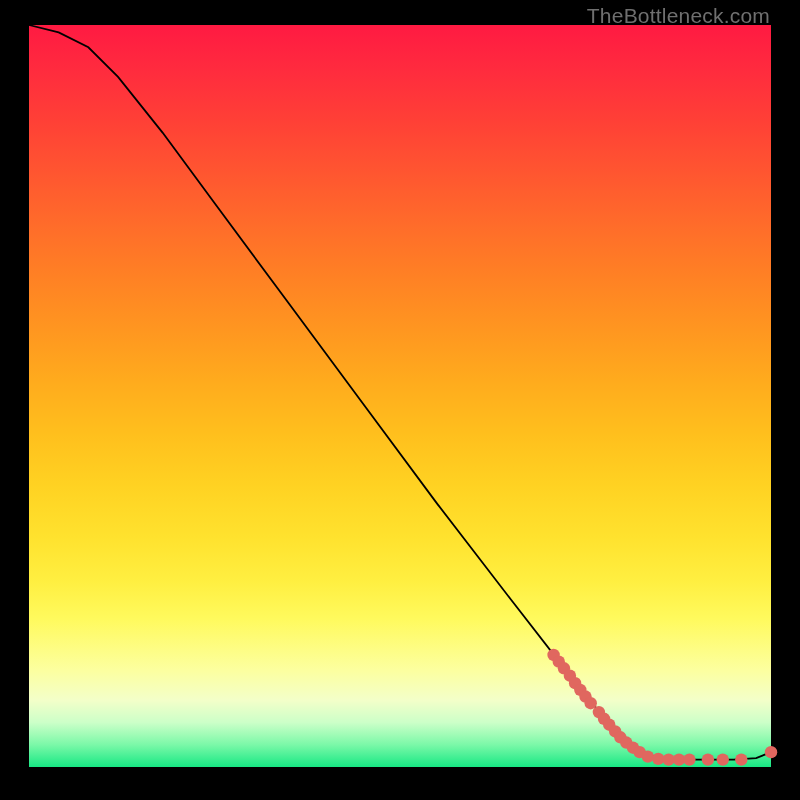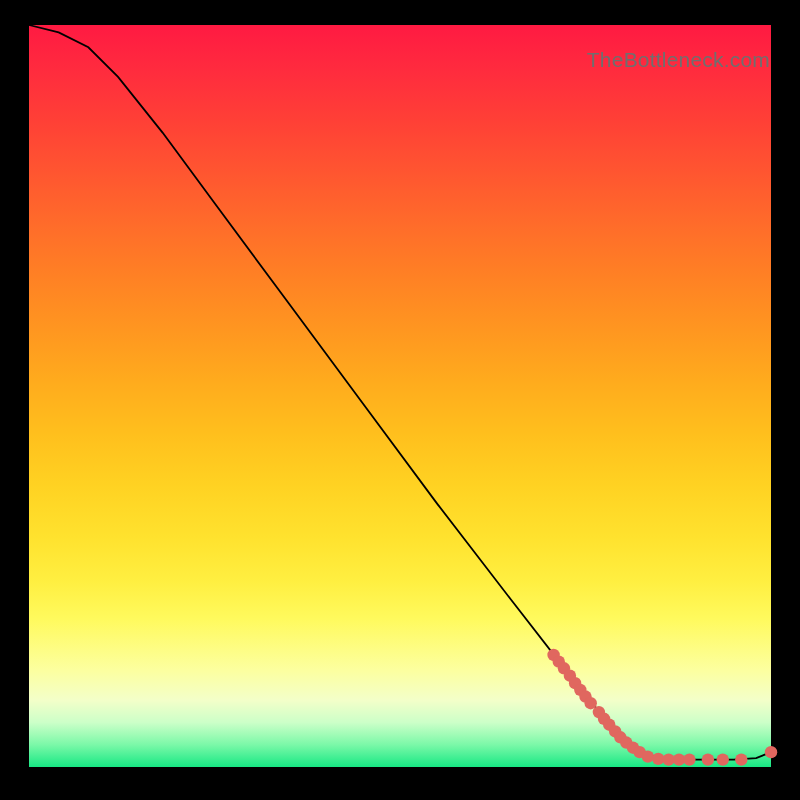--- a/index.html
+++ b/index.html
@@ -40,21 +40,20 @@
   }
   .watermark {
     position: absolute;
     top: 4px;
     right: 30px;
     color: #6f6f6f;
     font-size: 21px;
     font-weight: 500;
     letter-spacing: 0.2px;
     user-select: none;
-    margin-top: 44px;
   }
   svg.overlay {
     position: absolute;
     left: 29px;
     top: 25px;
     width: 742px;
     height: 742px;
     overflow: visible;
   }
 </style>

